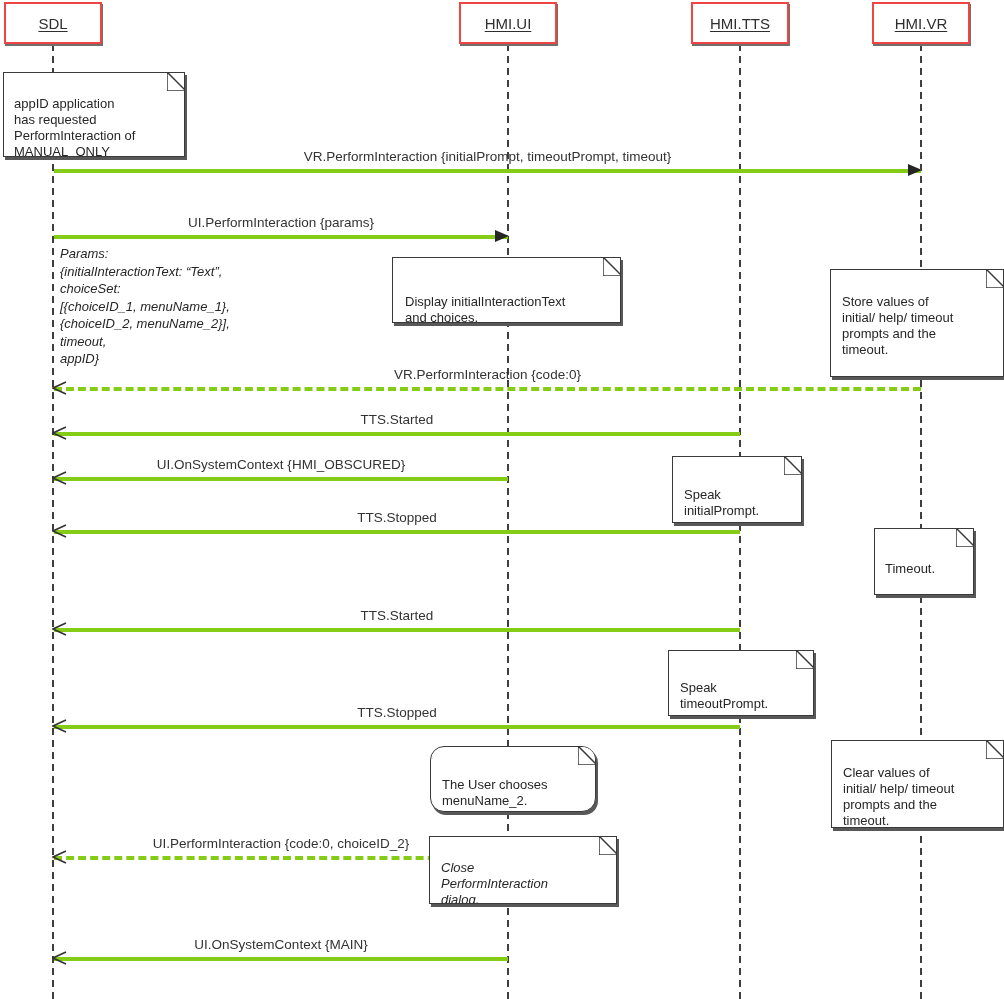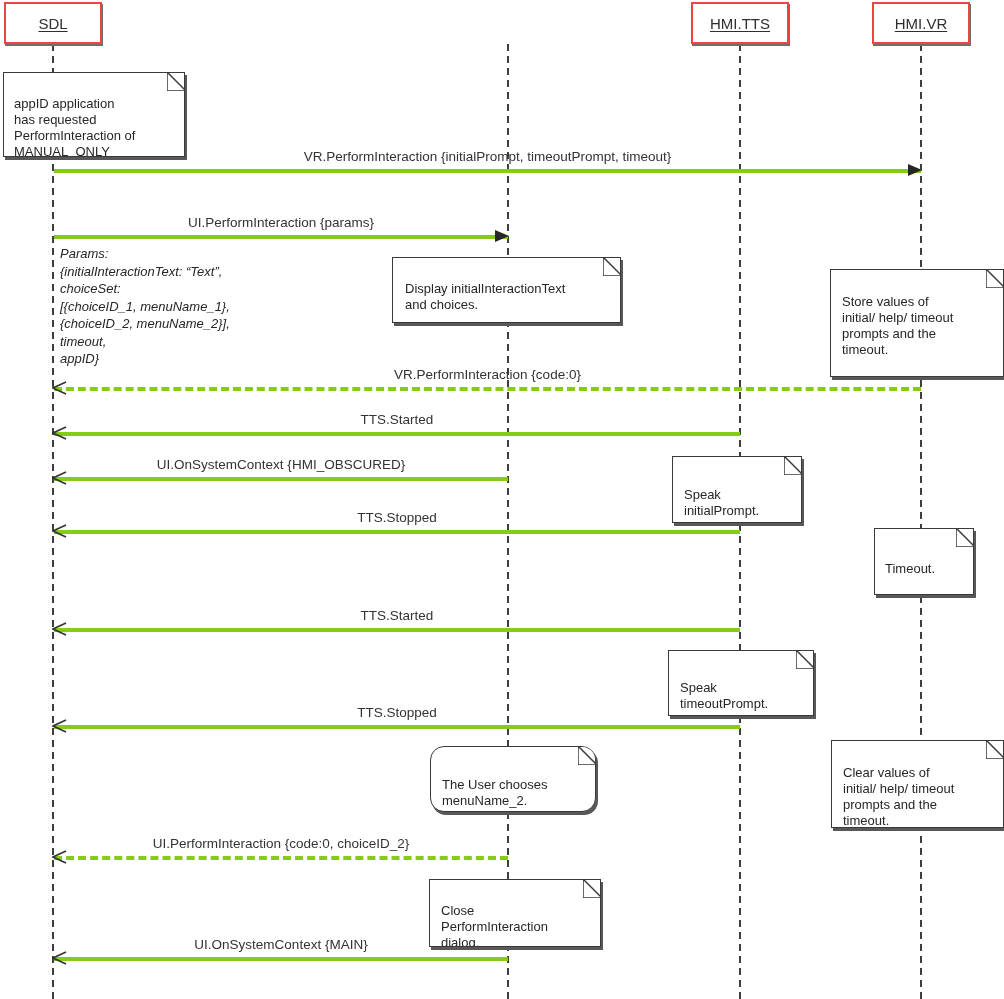--- a/index.html
+++ b/index.html
@@ -68,20 +68,23 @@
 <div id="stage">
 
   <div class="lifeline" style="left:52px"></div>
   <div class="lifeline" style="left:507px"></div>
   <div class="lifeline" style="left:739px"></div>
   <div class="lifeline" style="left:920px"></div>
 
   <div class="head" style="left:4px">
     <span class="head-label">SDL</span>
   </div>
+  <div class="head" style="left:459px">
+    <span class="head-label">HMI.UI</span>
+  </div>
   <div class="head" style="left:691px">
     <span class="head-label">HMI.TTS</span>
   </div>
   <div class="head" style="left:872px">
     <span class="head-label">HMI.VR</span>
   </div>
 
   <div class="msg" style="left:54px; top:148px; width:867px;">
     <div class="msg-label">VR.PerformInteraction {initialPrompt, timeoutPrompt, timeout}</div>
     <div class="ah-filled-right"></div>
@@ -176,21 +179,21 @@
     <span class="note-text">appID application
 has requested
 PerformInteraction of
 MANUAL_ONLY</span>
     <span class="fold"><svg width="19" height="19" viewBox="0 0 19 19">
           <polygon points="0,0 19,0 19,19" fill="#ffffff"></polygon>
           <polygon points="0,0 19,19 0,19" fill="#ffffff" stroke="#3a3a3a" stroke-width="1.5"></polygon>
         </svg></span>
   </div>
 
-  <div class="note" style="left:392px; top:257px; width:229px; height:66px; padding:7px 10px 4px 12px;">
+  <div class="note" style="left:392px; top:257px; width:229px; height:66px; padding:20px 10px 4px 12px;">
     <span class="note-text">Display initialInteractionText
 and choices.</span>
     <span class="fold"><svg width="19" height="19" viewBox="0 0 19 19">
           <polygon points="0,0 19,0 19,19" fill="#ffffff"></polygon>
           <polygon points="0,0 19,19 0,19" fill="#ffffff" stroke="#3a3a3a" stroke-width="1.5"></polygon>
         </svg></span>
   </div>
 
   <div class="note" style="left:830px; top:269px; width:174px; height:108px; padding:8px 8px 20px 11px;">
     <span class="note-text">Store values of
@@ -242,21 +245,21 @@
     <span class="note-text">Clear values of
 initial/ help/ timeout
 prompts and the
 timeout.</span>
     <span class="fold"><svg width="19" height="19" viewBox="0 0 19 19">
           <polygon points="0,0 19,0 19,19" fill="#ffffff"></polygon>
           <polygon points="0,0 19,19 0,19" fill="#ffffff" stroke="#3a3a3a" stroke-width="1.5"></polygon>
         </svg></span>
   </div>
 
-  <div class="note" style="left:429px; top:879px; width:172px; height:68px; padding:7px 8px 4px 11px;">
+  <div class="note" style="left:429px; top:836px; width:188px; height:68px; padding:7px 8px 4px 11px;font-style:italic;">
     <span class="note-text">Close
 PerformInteraction
 dialog.</span>
     <span class="fold"><svg width="19" height="19" viewBox="0 0 19 19">
           <polygon points="0,0 19,0 19,19" fill="#ffffff"></polygon>
           <polygon points="0,0 19,19 0,19" fill="#ffffff" stroke="#3a3a3a" stroke-width="1.5"></polygon>
         </svg></span>
   </div>
 
 </div>

